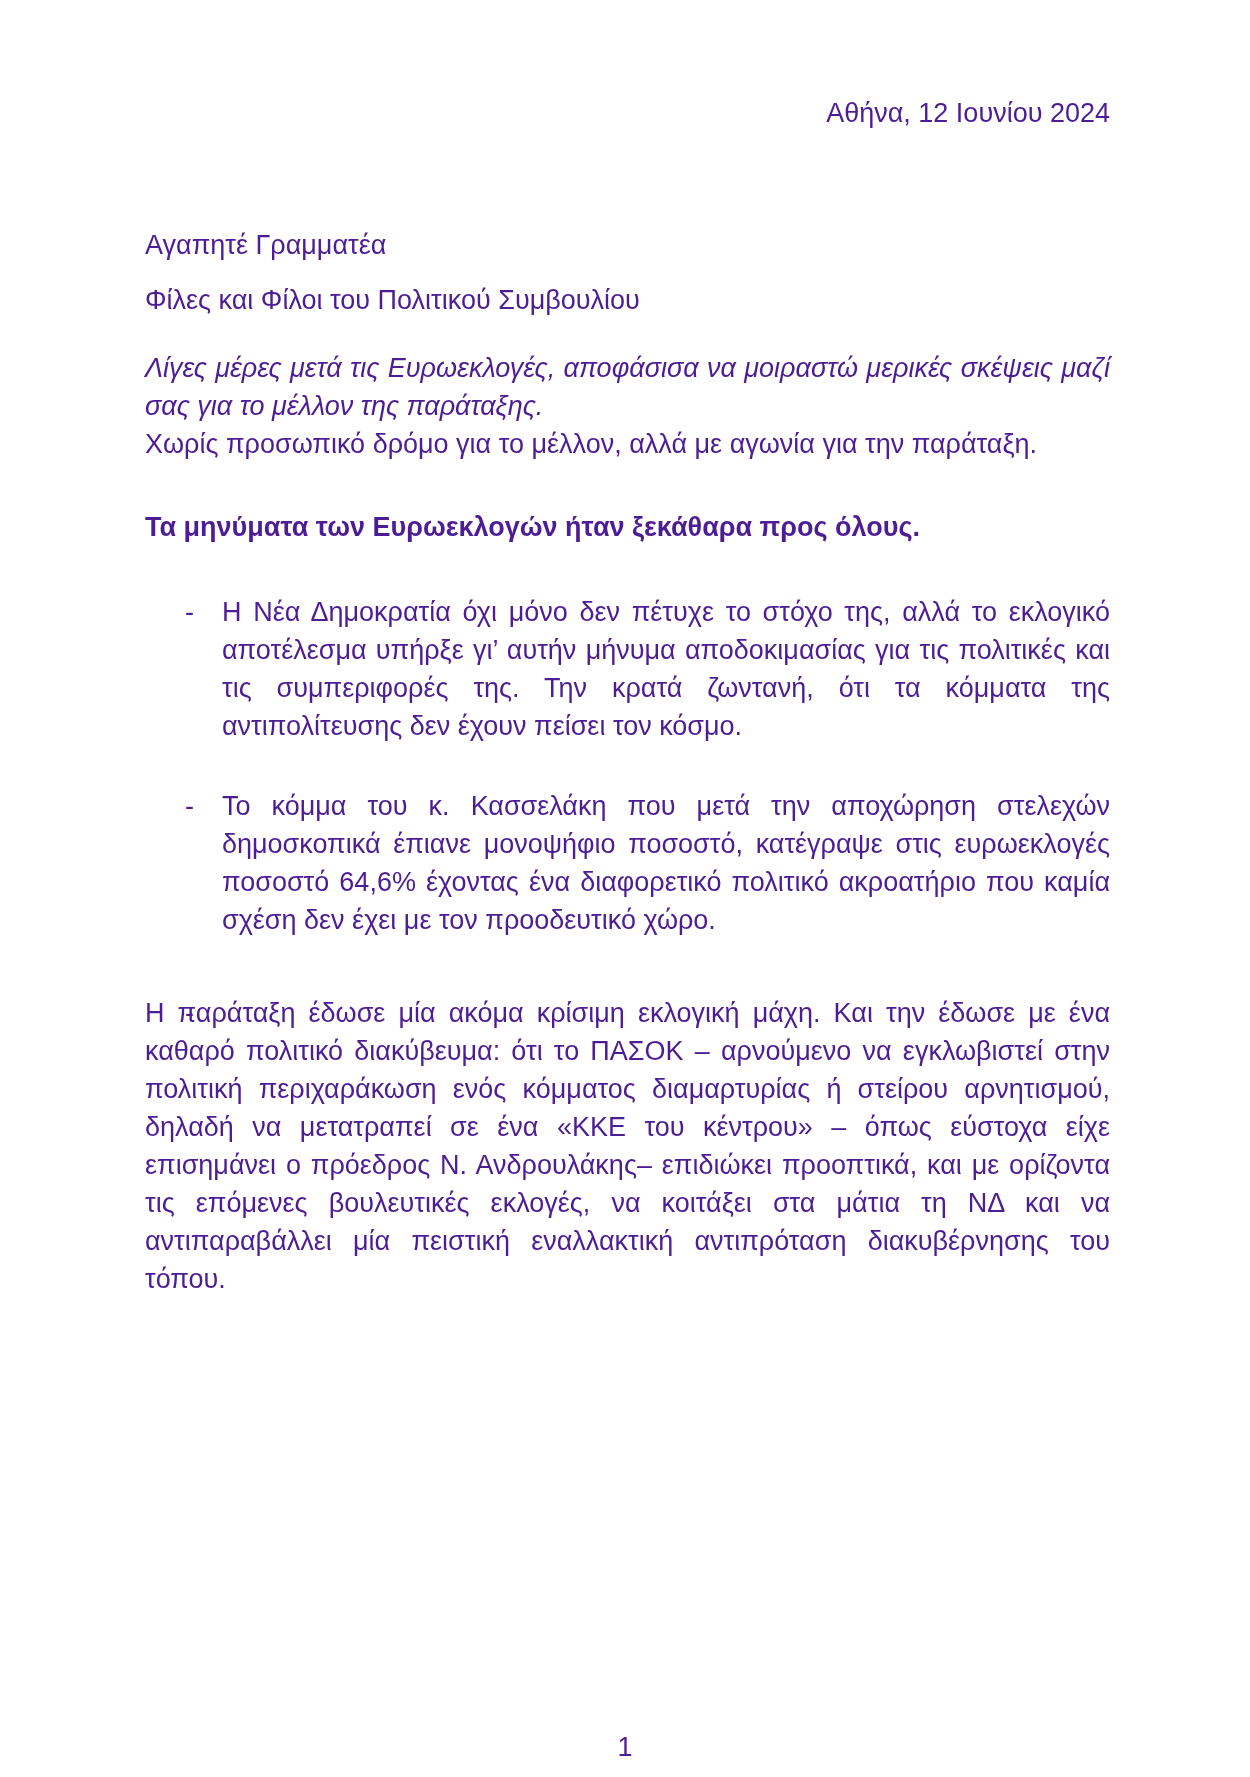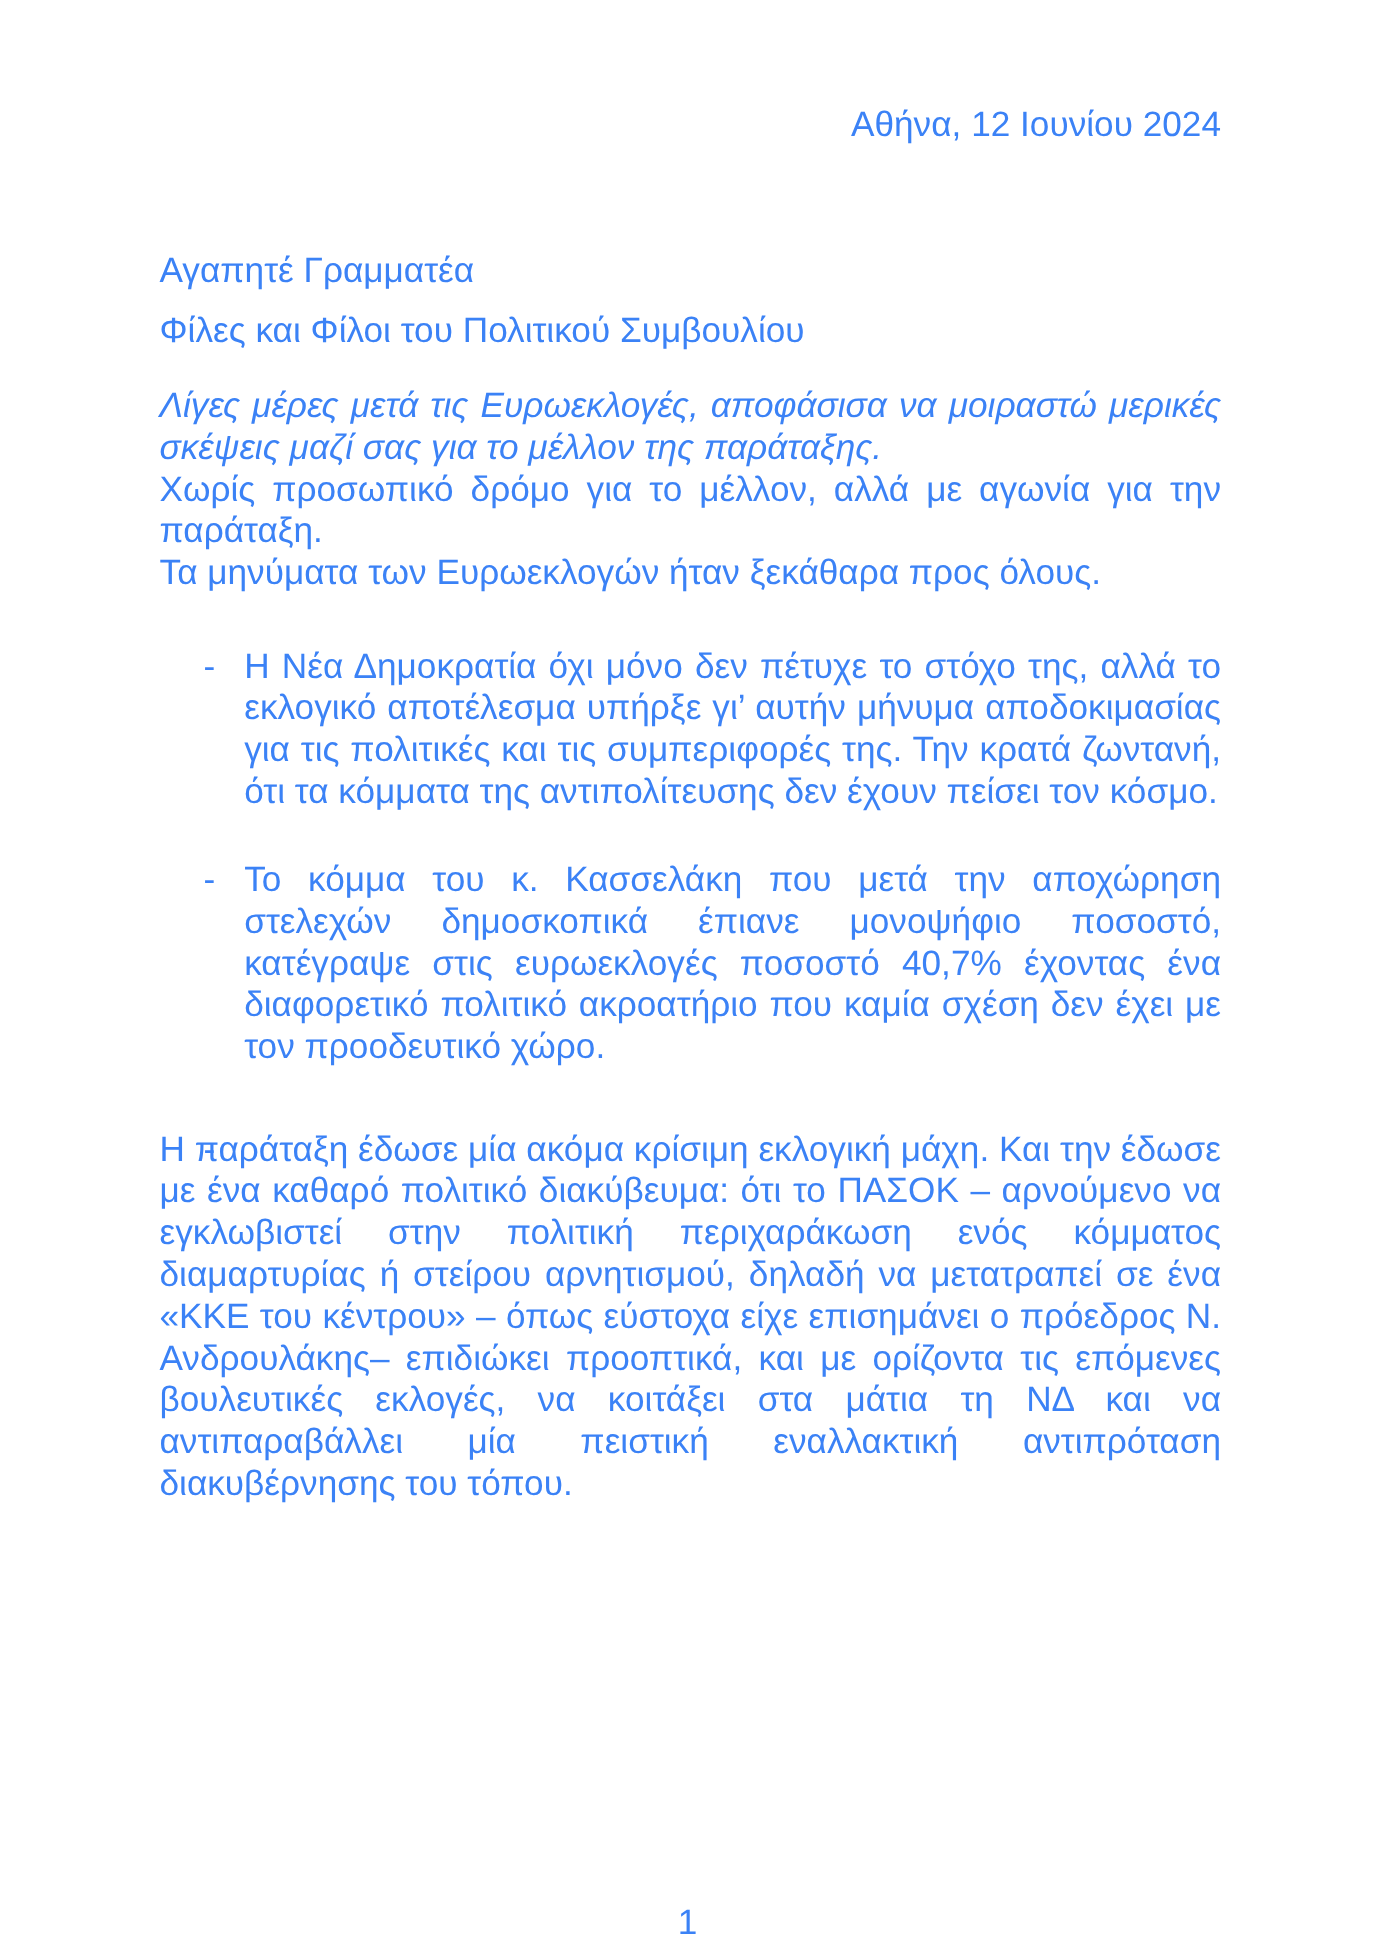--- a/index.html
+++ b/index.html
@@ -6,25 +6,25 @@
       margin: 0;
       padding: 0;
       background: #ffffff;
     }
     .page {
       position: relative;
       width: 1250px;
       height: 1777px;
       margin: 0 auto;
       background: #ffffff;
-      color: #3b82f6;
+      color: #4c1d95;
       box-sizing: border-box;
       padding: 94px 140px 0 145px;
       font-family: "Liberation Sans", "DejaVu Sans", sans-serif;
-      font-size: 32px;
+      font-size: 27px;
       line-height: 38px;
       overflow: hidden;
     }
     .dateline {
       text-align: right;
     }
     .salutation-1 {
       margin-top: 94px;
     }
     .salutation-2 {
@@ -32,21 +32,22 @@
     }
     .intro-par {
       margin-top: 30px;
       text-align: justify;
       font-style: italic;
     }
     .intro-line2 {
       text-align: justify;
     }
     .heading-bold {
-      font-weight: normal;
+      margin-top: 45px;
+      font-weight: bold;
     }
     .bullet-item {
       position: relative;
       padding-left: 77px;
       text-align: justify;
     }
     .bullet-item .dash {
       position: absolute;
       left: 40px;
       top: 0;
@@ -84,21 +85,21 @@
 
   <div class="heading-bold">Τα μηνύματα των Ευρωεκλογών ήταν ξεκάθαρα προς όλους.</div>
 
   <div class="bullet-item bullet-1">
     <span class="dash">-</span>
     <span>Η Νέα Δημοκρατία όχι μόνο δεν πέτυχε το στόχο της, αλλά το εκλογικό αποτέλεσμα υπήρξε γι’ αυτήν μήνυμα αποδοκιμασίας για τις πολιτικές και τις συμπεριφορές της. Την κρατά ζωντανή, ότι τα κόμματα της αντιπολίτευσης δεν έχουν πείσει τον κόσμο.</span>
   </div>
 
   <div class="bullet-item bullet-2">
     <span class="dash">-</span>
-    <span>Το κόμμα του κ. Κασσελάκη που μετά την αποχώρηση στελεχών δημοσκοπικά έπιανε μονοψήφιο ποσοστό, κατέγραψε στις ευρωεκλογές ποσοστό 40,7% έχοντας ένα διαφορετικό πολιτικό ακροατήριο που καμία σχέση δεν έχει με τον προοδευτικό χώρο.</span>
+    <span>Το κόμμα του κ. Κασσελάκη που μετά την αποχώρηση στελεχών δημοσκοπικά έπιανε μονοψήφιο ποσοστό, κατέγραψε στις ευρωεκλογές ποσοστό 64,6% έχοντας ένα διαφορετικό πολιτικό ακροατήριο που καμία σχέση δεν έχει με τον προοδευτικό χώρο.</span>
   </div>
 
   <div class="bullet-item bullet-3">
     <span class="dash">-</span>
   </div>
 
   <div class="closing-par">Η παράταξη έδωσε μία ακόμα κρίσιμη εκλογική μάχη. Και την έδωσε με ένα καθαρό πολιτικό διακύβευμα: ότι  το ΠΑΣΟΚ – αρνούμενο να εγκλωβιστεί στην πολιτική περιχαράκωση ενός κόμματος διαμαρτυρίας ή στείρου αρνητισμού, δηλαδή να μετατραπεί σε ένα «ΚΚΕ του κέντρου» – όπως εύστοχα είχε επισημάνει ο πρόεδρος Ν. Ανδρουλάκης– επιδιώκει προοπτικά, και με ορίζοντα τις επόμενες βουλευτικές εκλογές, να κοιτάξει στα μάτια τη ΝΔ και να αντιπαραβάλλει μία πειστική εναλλακτική αντιπρόταση διακυβέρνησης του τόπου.</div>
 
   <div class="page-number">1</div>
 

